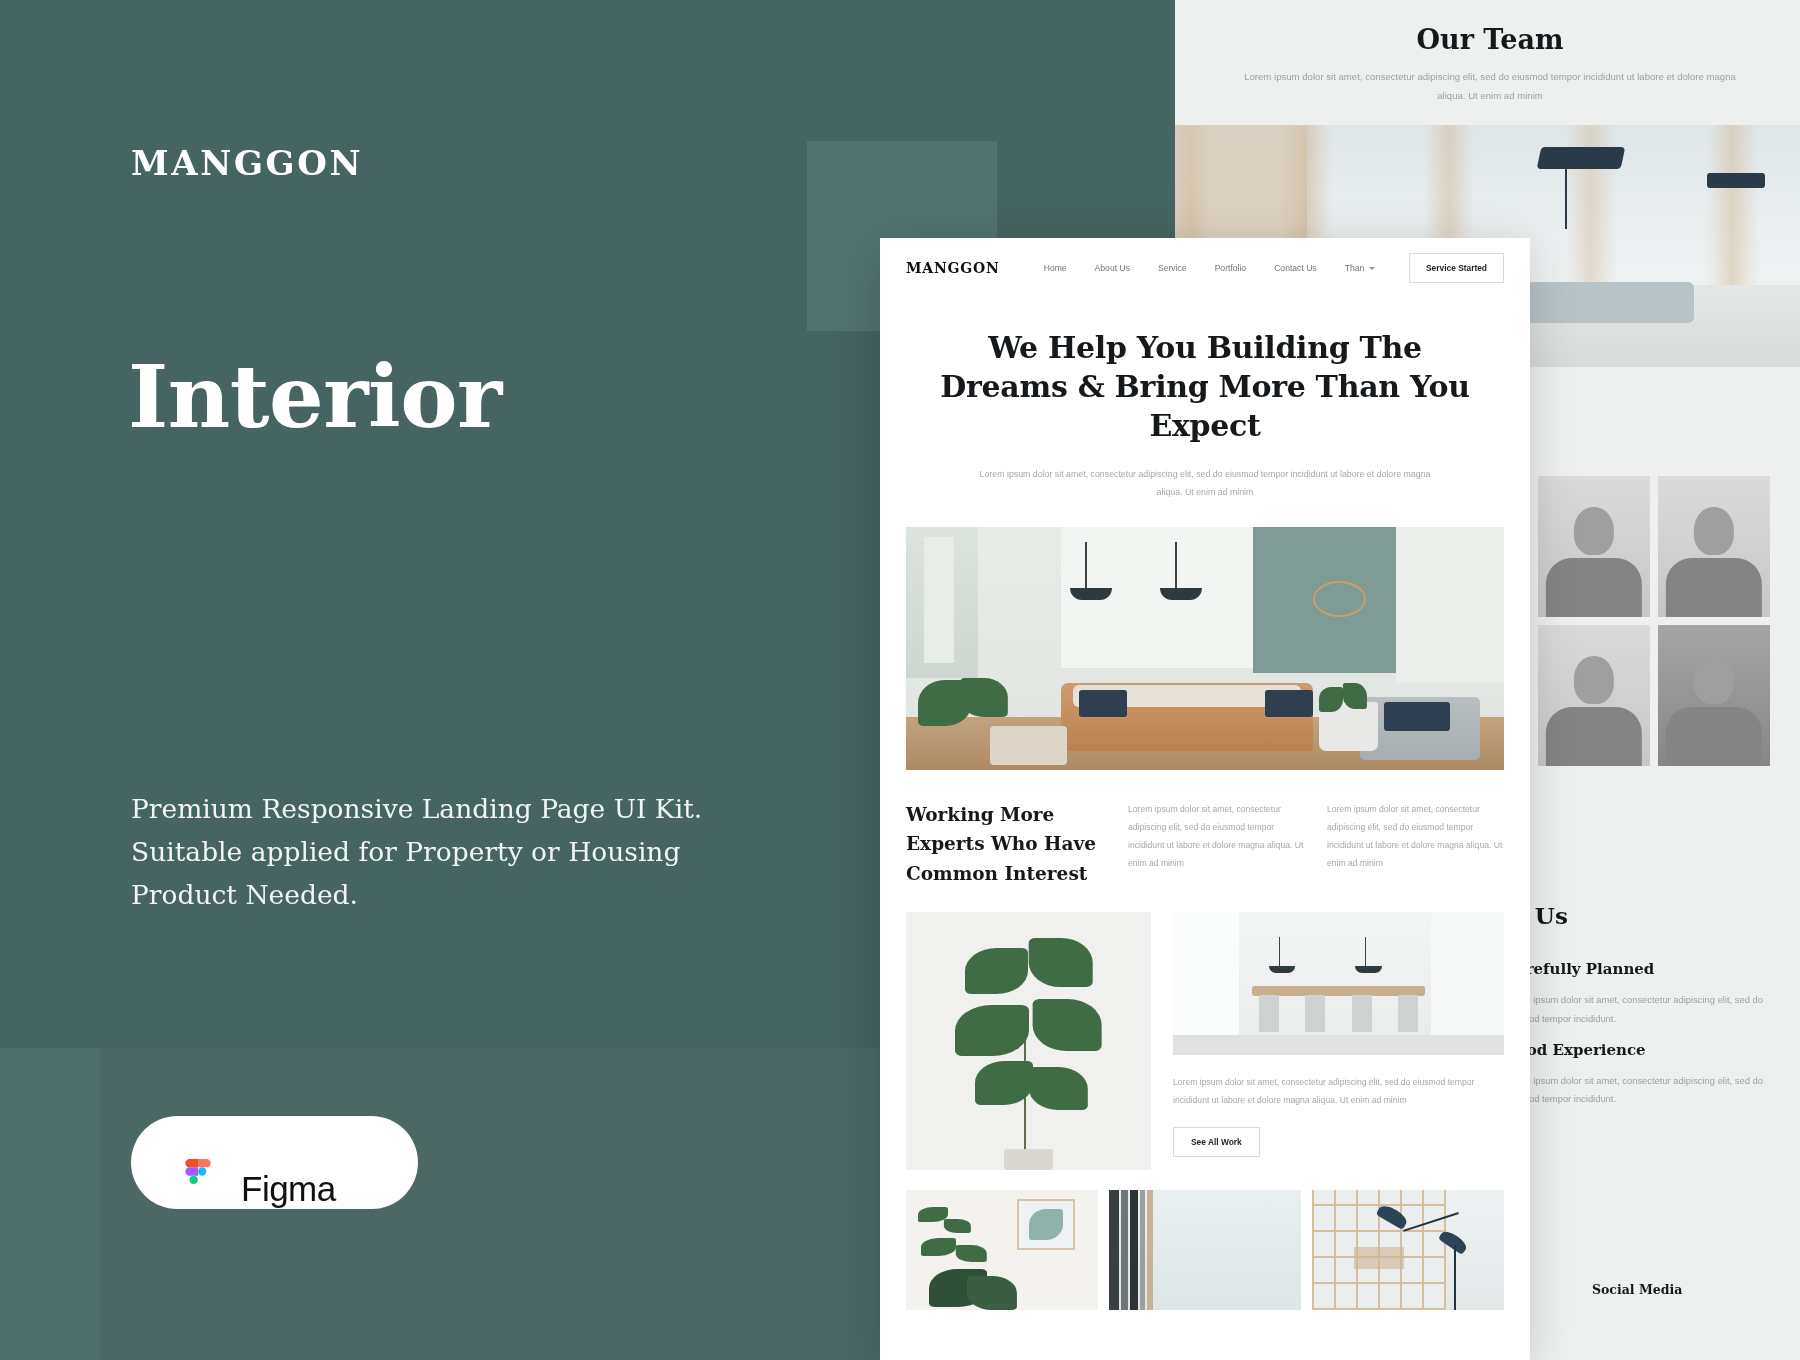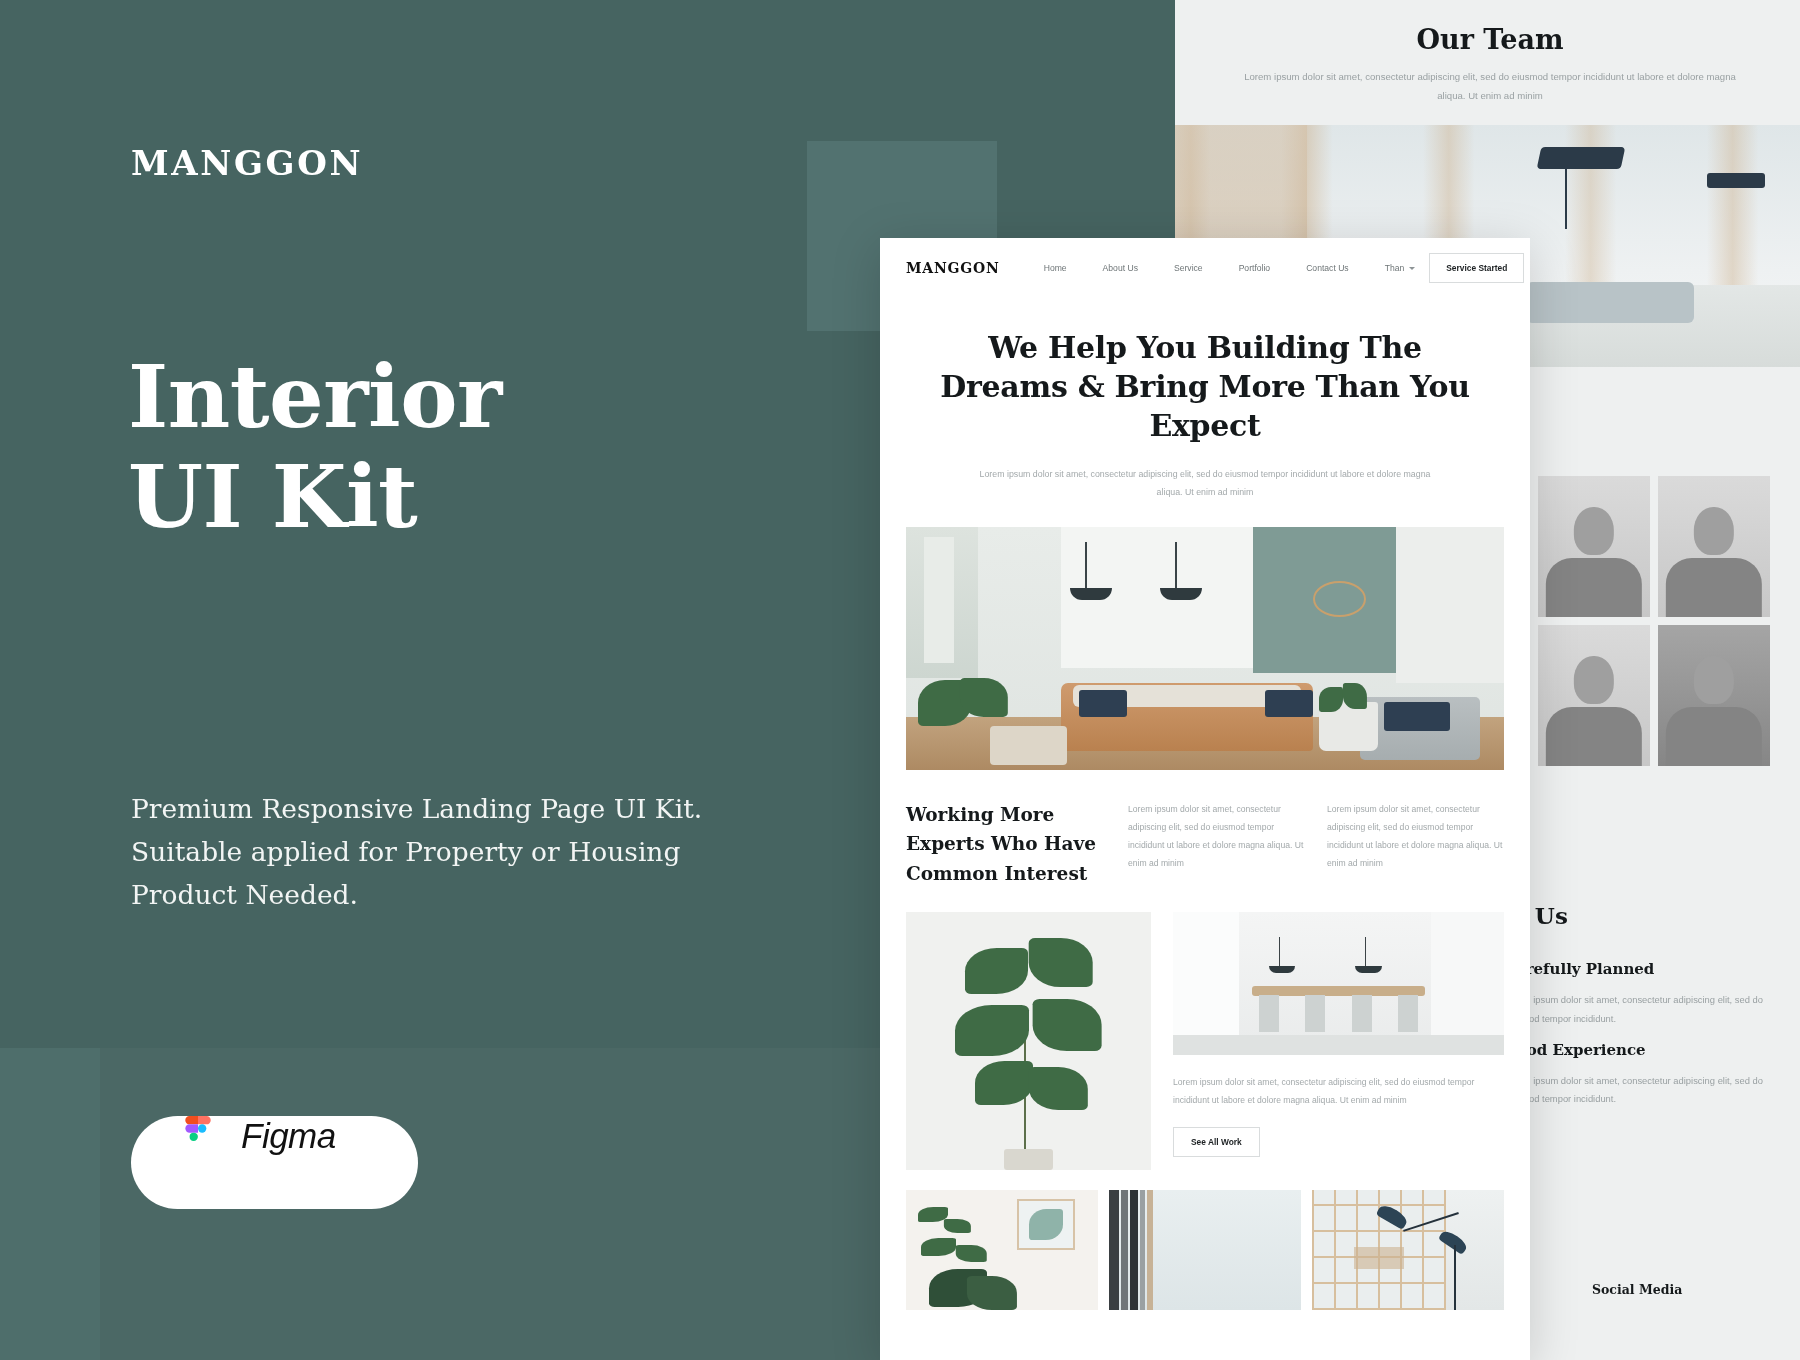--- a/index.html
+++ b/index.html
@@ -29,21 +29,21 @@
     letter-spacing:-0.5px;
   }
   .promo-sub {
     position:absolute; left:131px; top:788px; width:620px;
     font-family:"DejaVu Serif", serif;
     font-weight:400; font-size:26.5px; line-height:1.62; color:#f2f5f4;
   }
   .figma-pill {
     position:absolute; left:131px; top:1116px;
     width:287px; height:93px; border-radius:47px; background:#ffffff;
-    display:flex; align-items:flex-start; gap:26px; padding-left:50px;font-style:italic;
+    display:flex; align-items:flex-end; gap:26px; padding-left:50px;
   }
   .figma-mark { position:relative; width:34px; height:50px; flex:none; }
   .figma-label { font-family:"Liberation Sans", sans-serif; font-size:35px; color:#111; letter-spacing:-0.5px; }
 
   
   .rightpage {
     position:absolute; left:1170px; top:-8px; width:640px; height:1368px;
     background:#eef0f0;
   }
   .rp-title {
@@ -76,21 +76,21 @@
   .rp-foot h5 { font-family:"DejaVu Serif", serif; font-weight:700; font-size:12.5px; color:#15191b; }
 
   
   .mock {
     position:absolute; left:880px; top:238px; width:650px; height:1122px;
     background:#ffffff; box-shadow:0 10px 46px rgba(0,0,0,0.17);
     overflow:hidden;
   }
   .mock-nav { height:60px; display:flex; align-items:center; padding:0 26px; }
   .mock-logo { font-family:"DejaVu Serif", serif; font-weight:700; font-size:14px; letter-spacing:0.8px; color:#111; }
-  .mock-links { display:flex; gap:8px; margin-left:30px; }
+  .mock-links { display:flex; gap:0; margin-left:30px; }
   .mock-links a { font-size:8.6px; color:#6e7577; text-decoration:none; padding:0 14px; white-space:nowrap; display:flex; align-items:center; gap:5px; }
   .chev { display:inline-block; width:0;height:0;border-left:3px solid transparent;border-right:3px solid transparent;border-top:3.5px solid #8d9496; }
   .mock-cta {
     margin-left:auto; border:1px solid #d9dcdd; padding:9px 16px;
     font-size:8.4px; font-weight:700; color:#1c2022; white-space:nowrap;
   }
 
   .hero-h1 {
     margin:30px 58px 0; text-align:center;
     font-family:"DejaVu Serif", serif; font-weight:700; font-size:30px;
@@ -253,21 +253,20 @@
 
   <div class="promo-bg"></div>
   <div class="deco-band"></div>
   <div class="deco-sq-top"></div>
   <div class="deco-sq-bottom"></div>
 
   <div class="brandmark">MANGGON</div>
 
   <div class="promo-title">
     <div>Interior</div>
-    <div>UI Kit</div>
   </div>
 
   <div class="promo-sub">Premium Responsive Landing Page UI Kit. Suitable applied for Property or Housing Product Needed.</div>
 
   <div class="figma-pill">
     <span class="figma-mark">
       <svg width="34" height="50" viewBox="0 0 34 50" xmlns="http://www.w3.org/2000/svg">
         <path d="M8.5 0h8.5v8.333H8.5a4.167 4.167 0 1 1 0-8.333z" fill="#f24e1e"></path>
         <path d="M17 0h8.5a4.167 4.167 0 1 1 0 8.333H17V0z" fill="#ff7262"></path>
         <path d="M8.5 8.333h8.5v8.334H8.5a4.167 4.167 0 0 1 0-8.334z" fill="#a259ff"></path>

